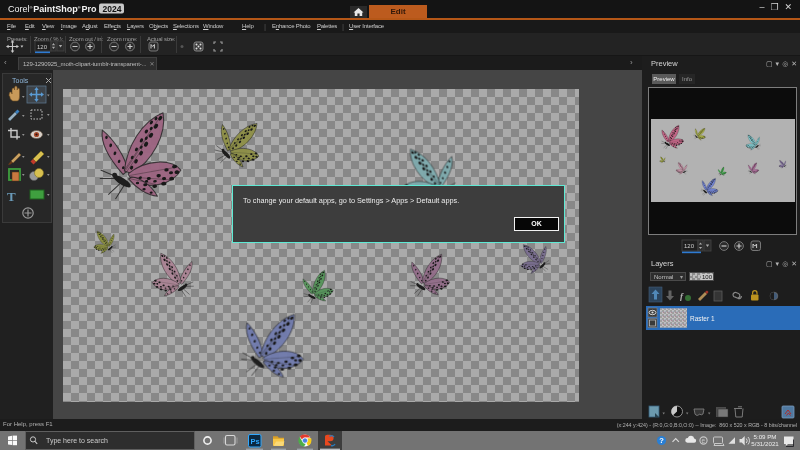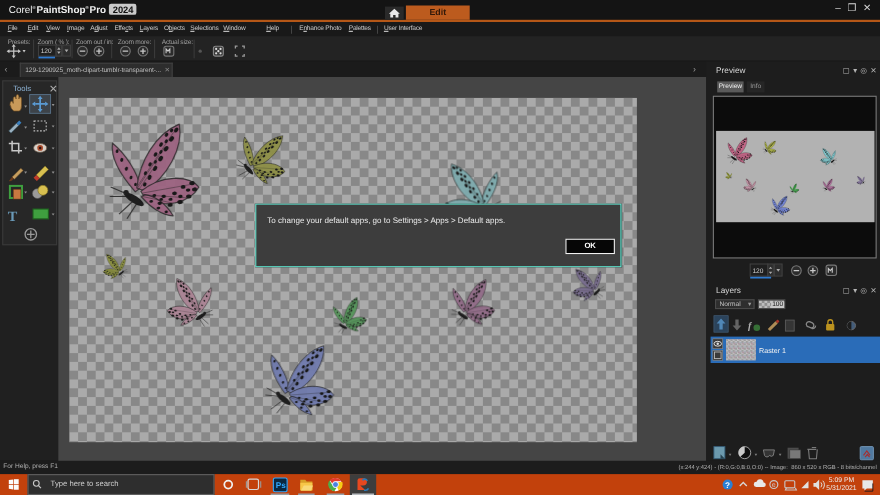--- a/index.html
+++ b/index.html
@@ -36,21 +36,21 @@
 #prevthumb{left:651px;top:119px;width:144px;height:83px;background:#b2b2b2;}
 
 #dialog{left:232px;top:185px;width:333px;height:58px;background:#3d3d3d;border:1px solid #5eead4;z-index:50;}
 #dialog .msg{position:absolute;left:10px;top:10px;font-size:7.3px;color:#ececec;}
 #okbtn{position:absolute;left:281px;top:31px;width:45px;height:14px;background:#060606;border:1px solid #f2f2f2;color:#fff;font-size:7px;font-weight:bold;text-align:center;line-height:12px;}
 
 #statusbar{left:0;top:419px;width:800px;height:12px;background:#1c1c1c;}
 #statusbar .l{position:absolute;left:3px;top:2px;font-size:6px;color:#b2b2b2;}
 #statusbar .r{position:absolute;right:3px;top:2.5px;font-size:5.3px;color:#b2b2b2;}
 
-#taskbar{left:0;top:431px;width:800px;height:19px;background:#c2410c;}
+#taskbar{left:0;top:431px;width:800px;height:19px;background:#737373;}
 #searchbox{position:absolute;left:25px;top:0px;width:170px;height:19px;background:#2e2e2e;border:1px solid #5f5f5f;}
 #searchbox span{position:absolute;left:20px;top:5px;font-size:7px;color:#cdcdcd;}
 #clock{position:absolute;left:749px;top:2px;width:32px;text-align:center;font-size:6.2px;color:#ececec;line-height:7.2px;}
 svg{display:block;}
 </style></head>
 <body>
 <div id="page">
 
   <div class="abs" id="titlebar"></div>
   <div class="abs" id="apptitle">Corel<span style="font-size:4px;vertical-align:3.5px;">®</span><b> PaintShop<span style="font-size:4px;vertical-align:3.5px;">®</span> Pro</b><span id="badge2020">2024</span></div>

